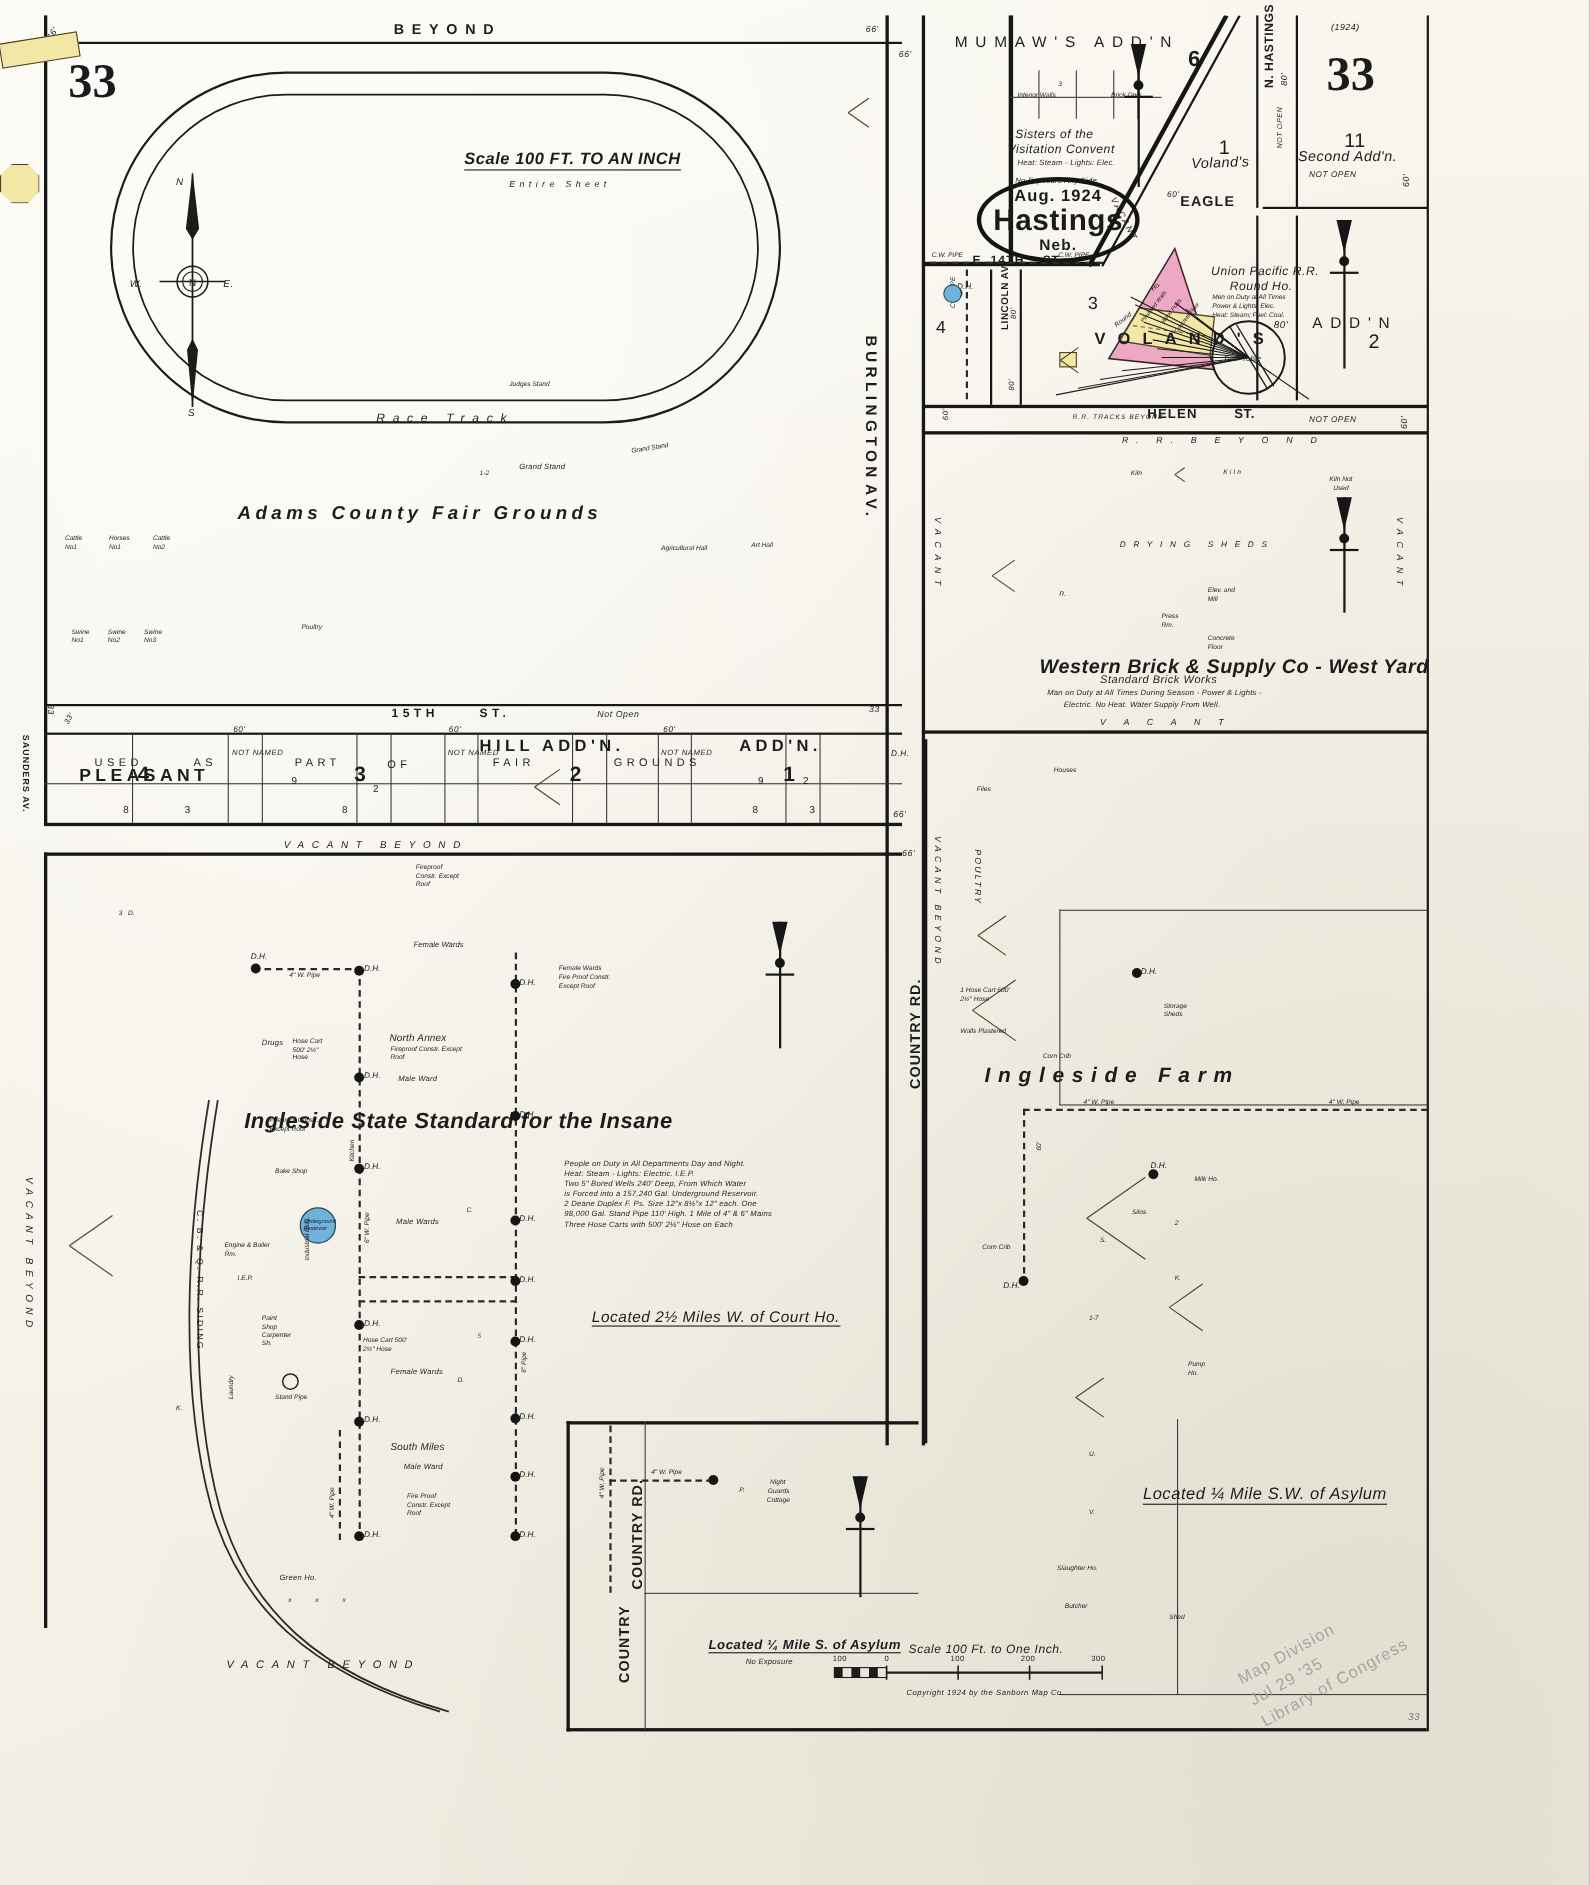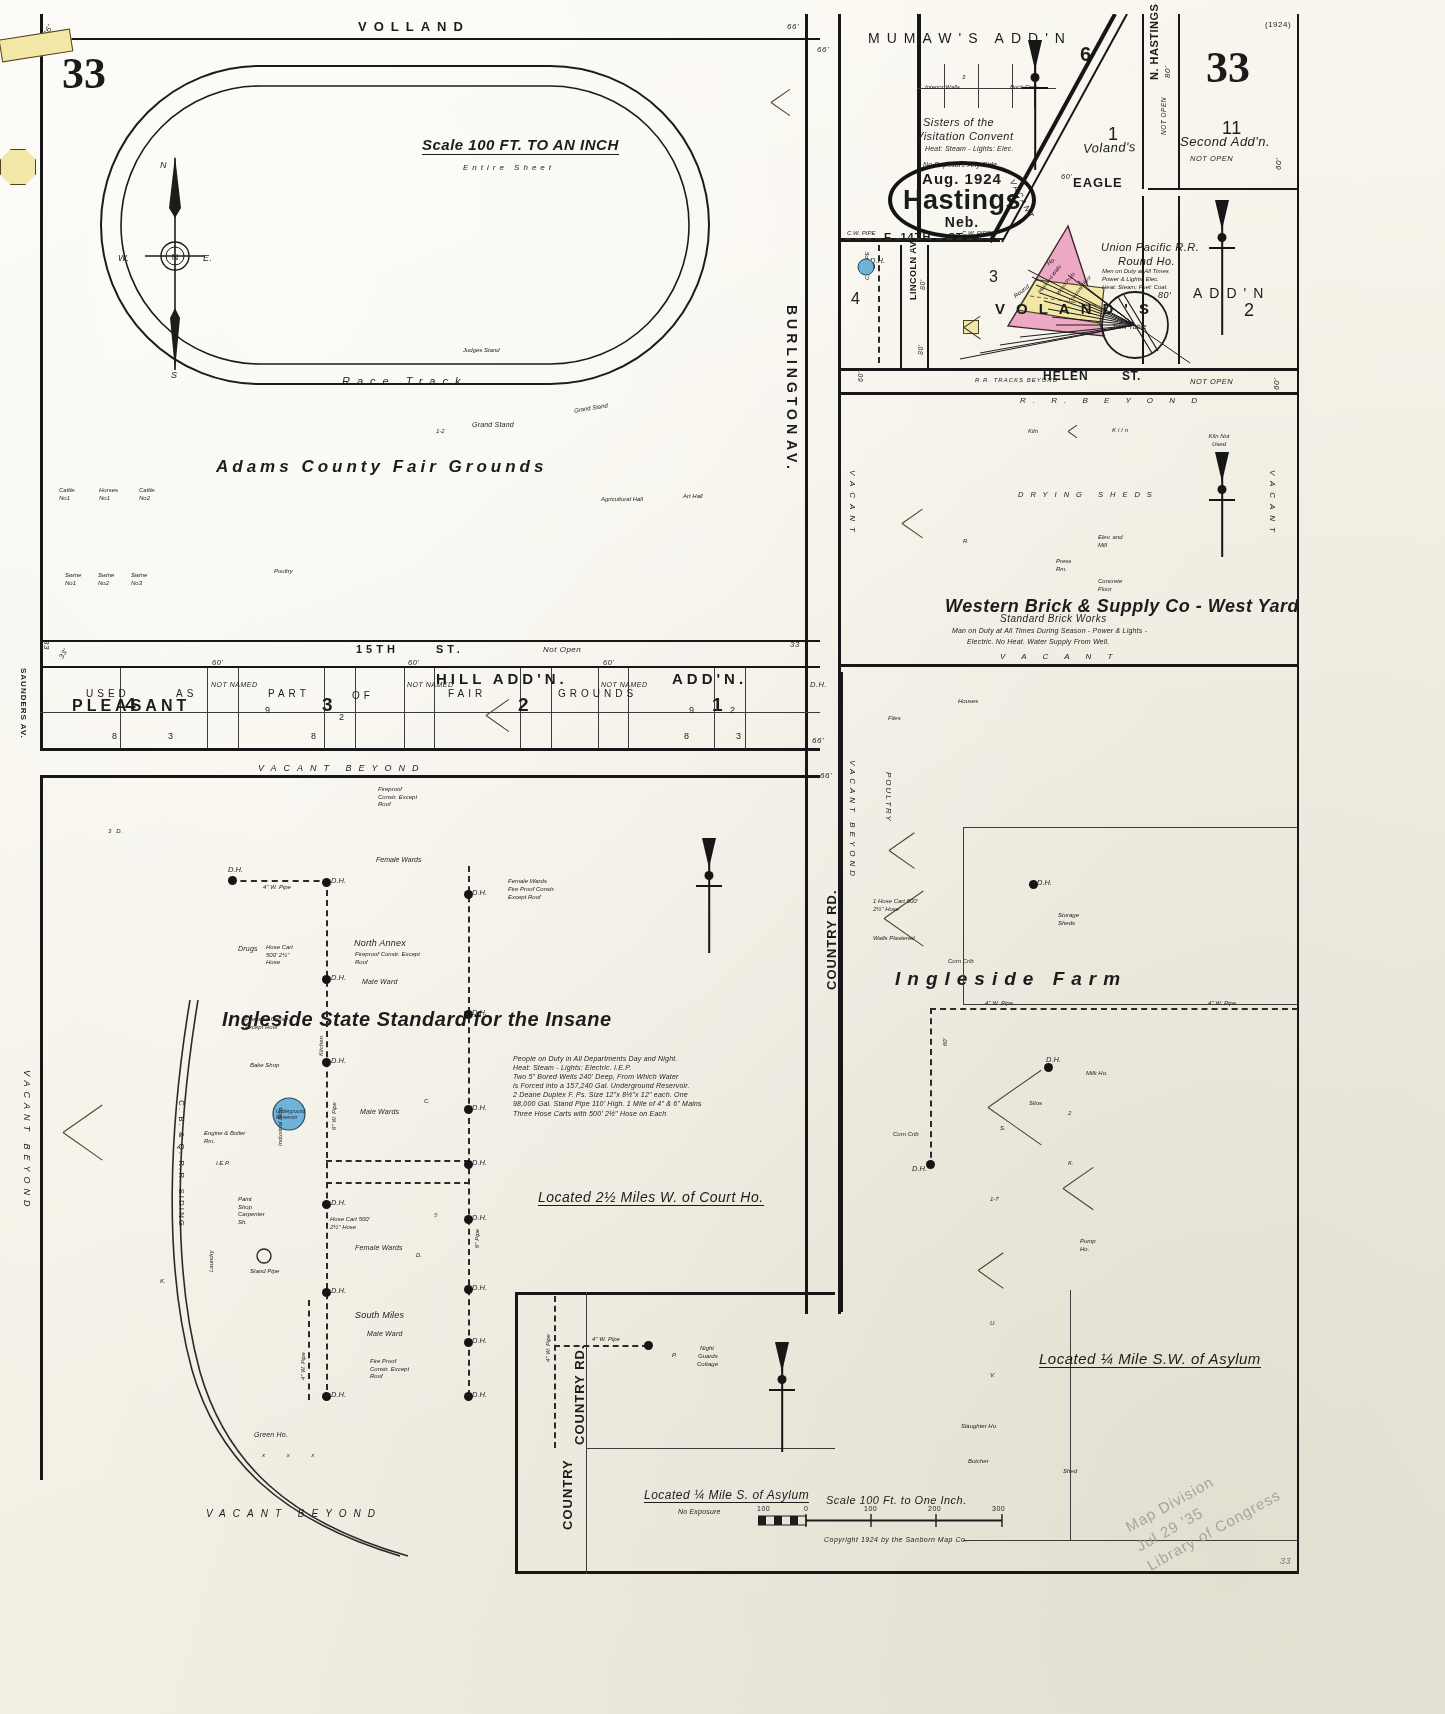--- a/index.html
+++ b/index.html
@@ -64,23 +64,23 @@
   <div id="paper-tint"></div>
 
   <div class="hv" style="left:40px;top:14px;width:3px;height:735px;"></div>
   <div class="hv" style="left:40px;top:38px;width:780px;height:2px;"></div>
   <div class="hv" style="left:805px;top:14px;width:3px;height:1300px;"></div>
   <div class="hv" style="left:838px;top:14px;width:3px;height:1300px;"></div>
   <div class="hv" style="left:1297px;top:14px;width:2px;height:1560px;"></div>
 
   <div class="sheetno" style="left:62px;top:48px;">33</div>
   <div class="sheetno" style="left:1206px;top:42px;">33</div>
-  <div class="lbl" style="left:1265px;top:20px;font-size:8px;">(1924)</div>
-
-  <div class="lbl sp2" style="left:358px;top:19px;font-size:13px;font-weight:600;">VOLLAND</div>
+  <div class="lbl" style="left:1210px;top:20px;font-size:8px;font-style:italic;">(1924)</div>
+
+  <div class="lbl sp2" style="left:358px;top:19px;font-size:13px;font-weight:600;">BEYOND</div>
   <div class="lbl" style="left:42px;top:26px;font-size:8px;font-style:italic;transform:rotate(-60deg);">66'</div>
   <div class="lbl" style="left:787px;top:22px;font-size:8px;font-style:italic;">66'</div>
   <div class="lbl" style="left:817px;top:45px;font-size:8px;font-style:italic;">66'</div>
 
   <svg style="position:absolute;left:95px;top:60px;width:620px;height:330px;">
     <rect x="6" y="6" width="608" height="318" rx="159" ry="159" fill="none" stroke="#1c1c1c" stroke-width="2"></rect>
     <rect x="26" y="26" width="568" height="278" rx="139" ry="139" fill="none" stroke="#1c1c1c" stroke-width="1.6"></rect>
   </svg>
   <div class="lbl sp2 hand" style="left:342px;top:375px;font-size:11px;">Race Track</div>
 
@@ -625,21 +625,21 @@
   <div class="lbl tiny" style="left:700px;top:1345px;">Night</div>
   <div class="lbl tiny" style="left:698px;top:1353px;">Guards</div>
   <div class="lbl tiny" style="left:697px;top:1361px;">Cottage</div>
 
   <div class="narrow" style="left:768px;top:1342px;width:28px;height:110px;">
       <div class="shaft"></div>
       <div class="head"></div>
       <div class="dot"></div>
       <div class="bar"></div>
     </div>
-  <div class="lbl hand" style="left:644px;top:1488px;font-size:12px;border-bottom:1.1px solid #1c1c1c;">Located ¼ Mile S. of Asylum</div>
+  <div class="lbl hand" style="left:644px;top:1488px;font-size:12px;border-bottom:1.1px solid #1c1c1c;font-weight:bold;">Located ¼ Mile S. of Asylum</div>
   <div class="lbl tiny2" style="left:678px;top:1507px;">No Exposure</div>
 
   <div class="lbl hand" style="left:826px;top:1494px;font-size:11px;">Scale 100 Ft. to One Inch.</div>
   <svg style="position:absolute;left:758px;top:1512px;width:250px;height:22px;">
     <rect x="0" y="4" width="48" height="9" fill="none" stroke="#1c1c1c" stroke-width="1"></rect>
     <rect x="0" y="4" width="8" height="9" fill="#1c1c1c"></rect>
       <rect x="16" y="4" width="8" height="9" fill="#1c1c1c"></rect>
     <rect x="32" y="4" width="8" height="9" fill="#1c1c1c"></rect>
     <line x1="48" y1="8.5" x2="244" y2="8.5" stroke="#1c1c1c" stroke-width="2"></line>
     <line x1="48" y1="2" x2="48" y2="15" stroke="#1c1c1c" stroke-width="1.4"></line>

